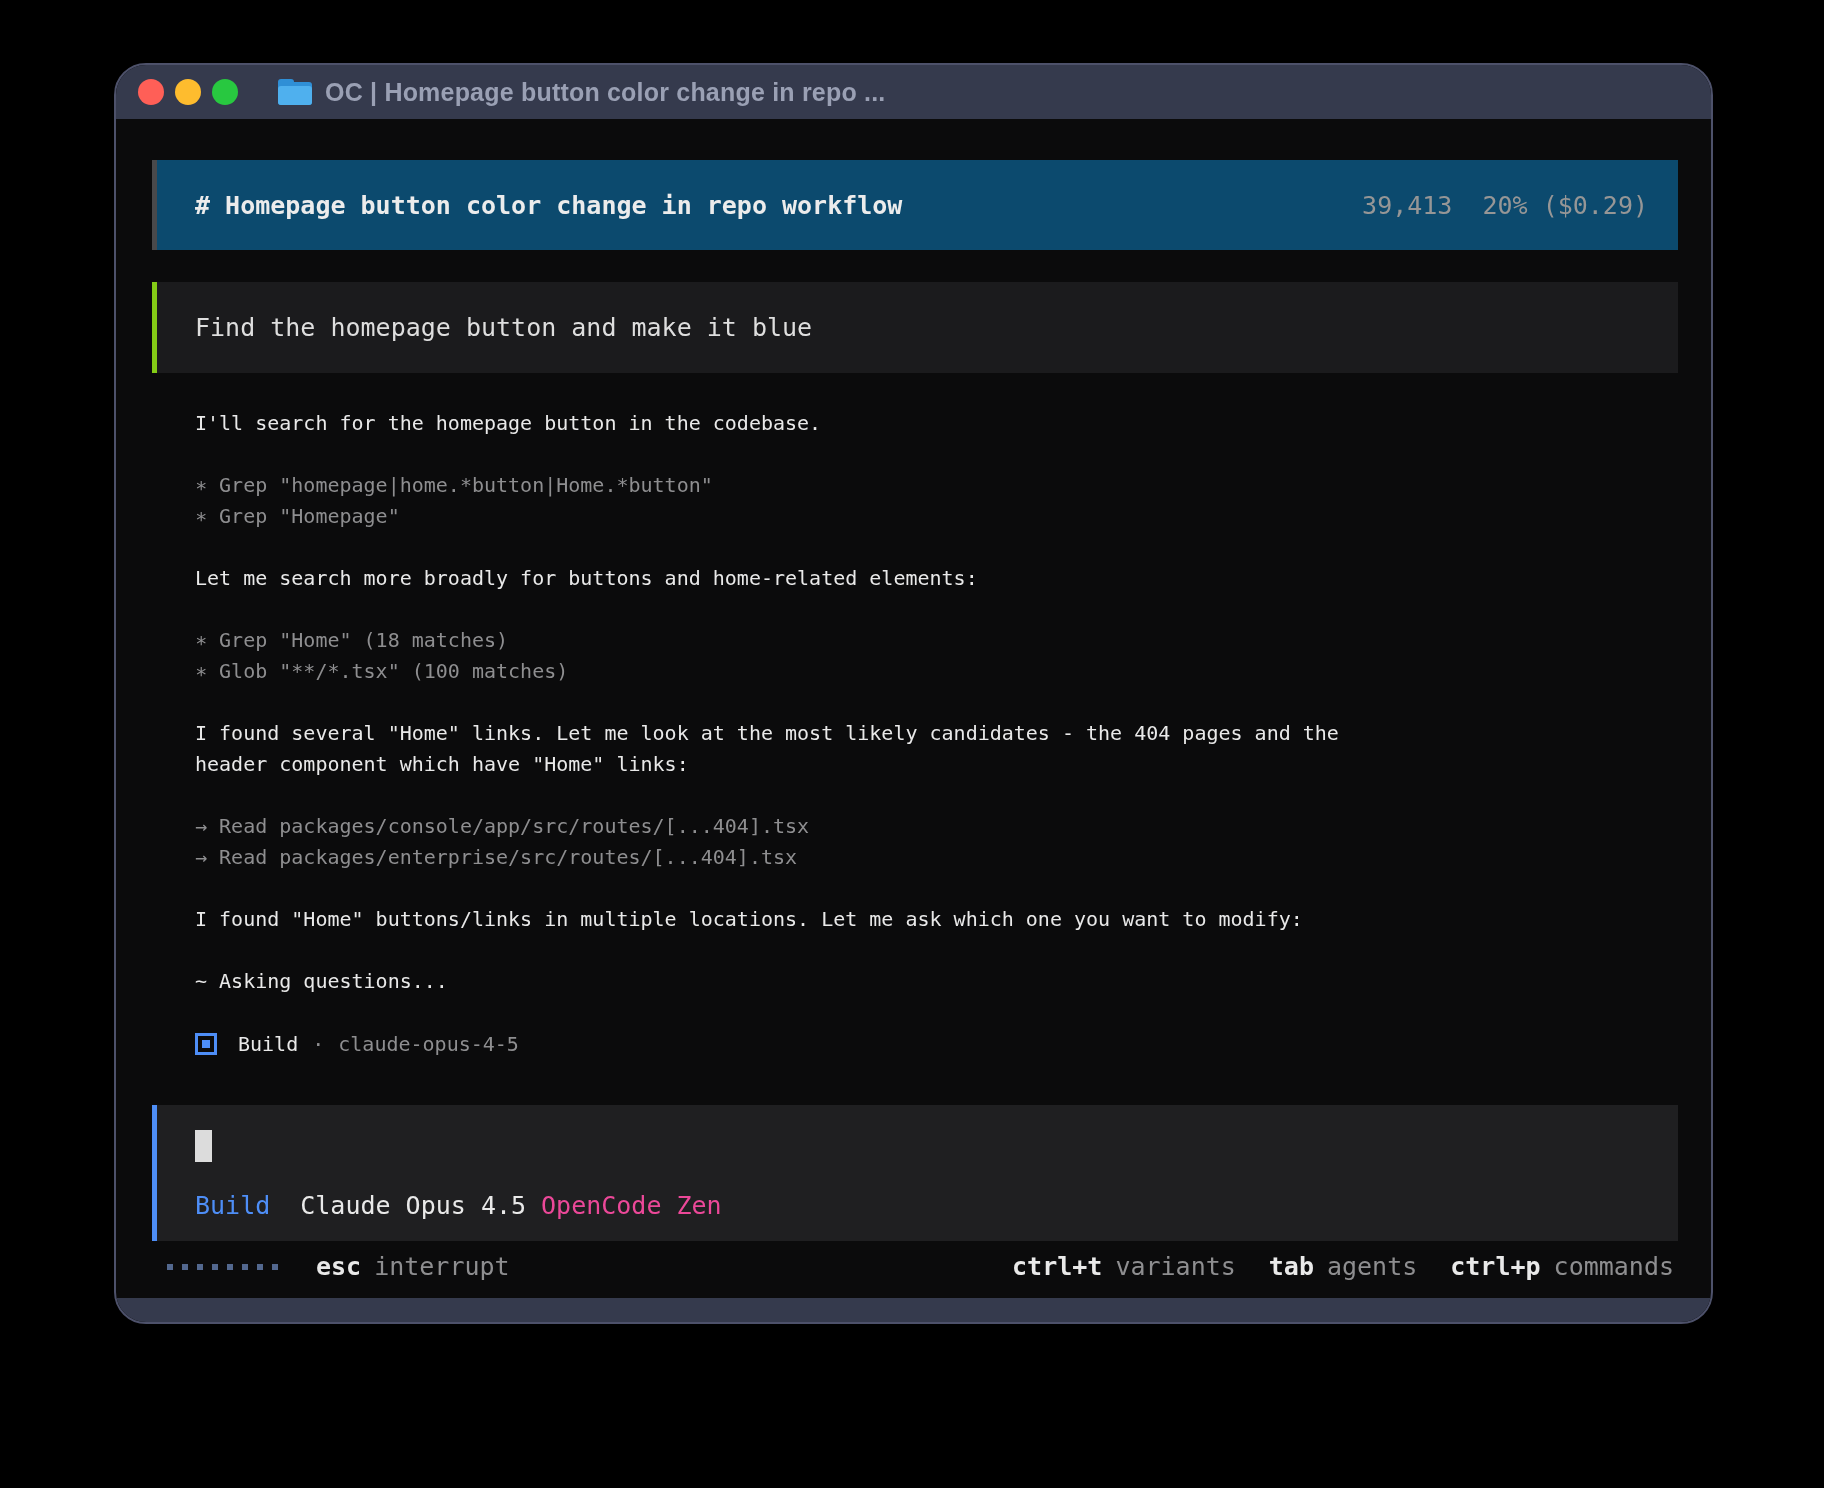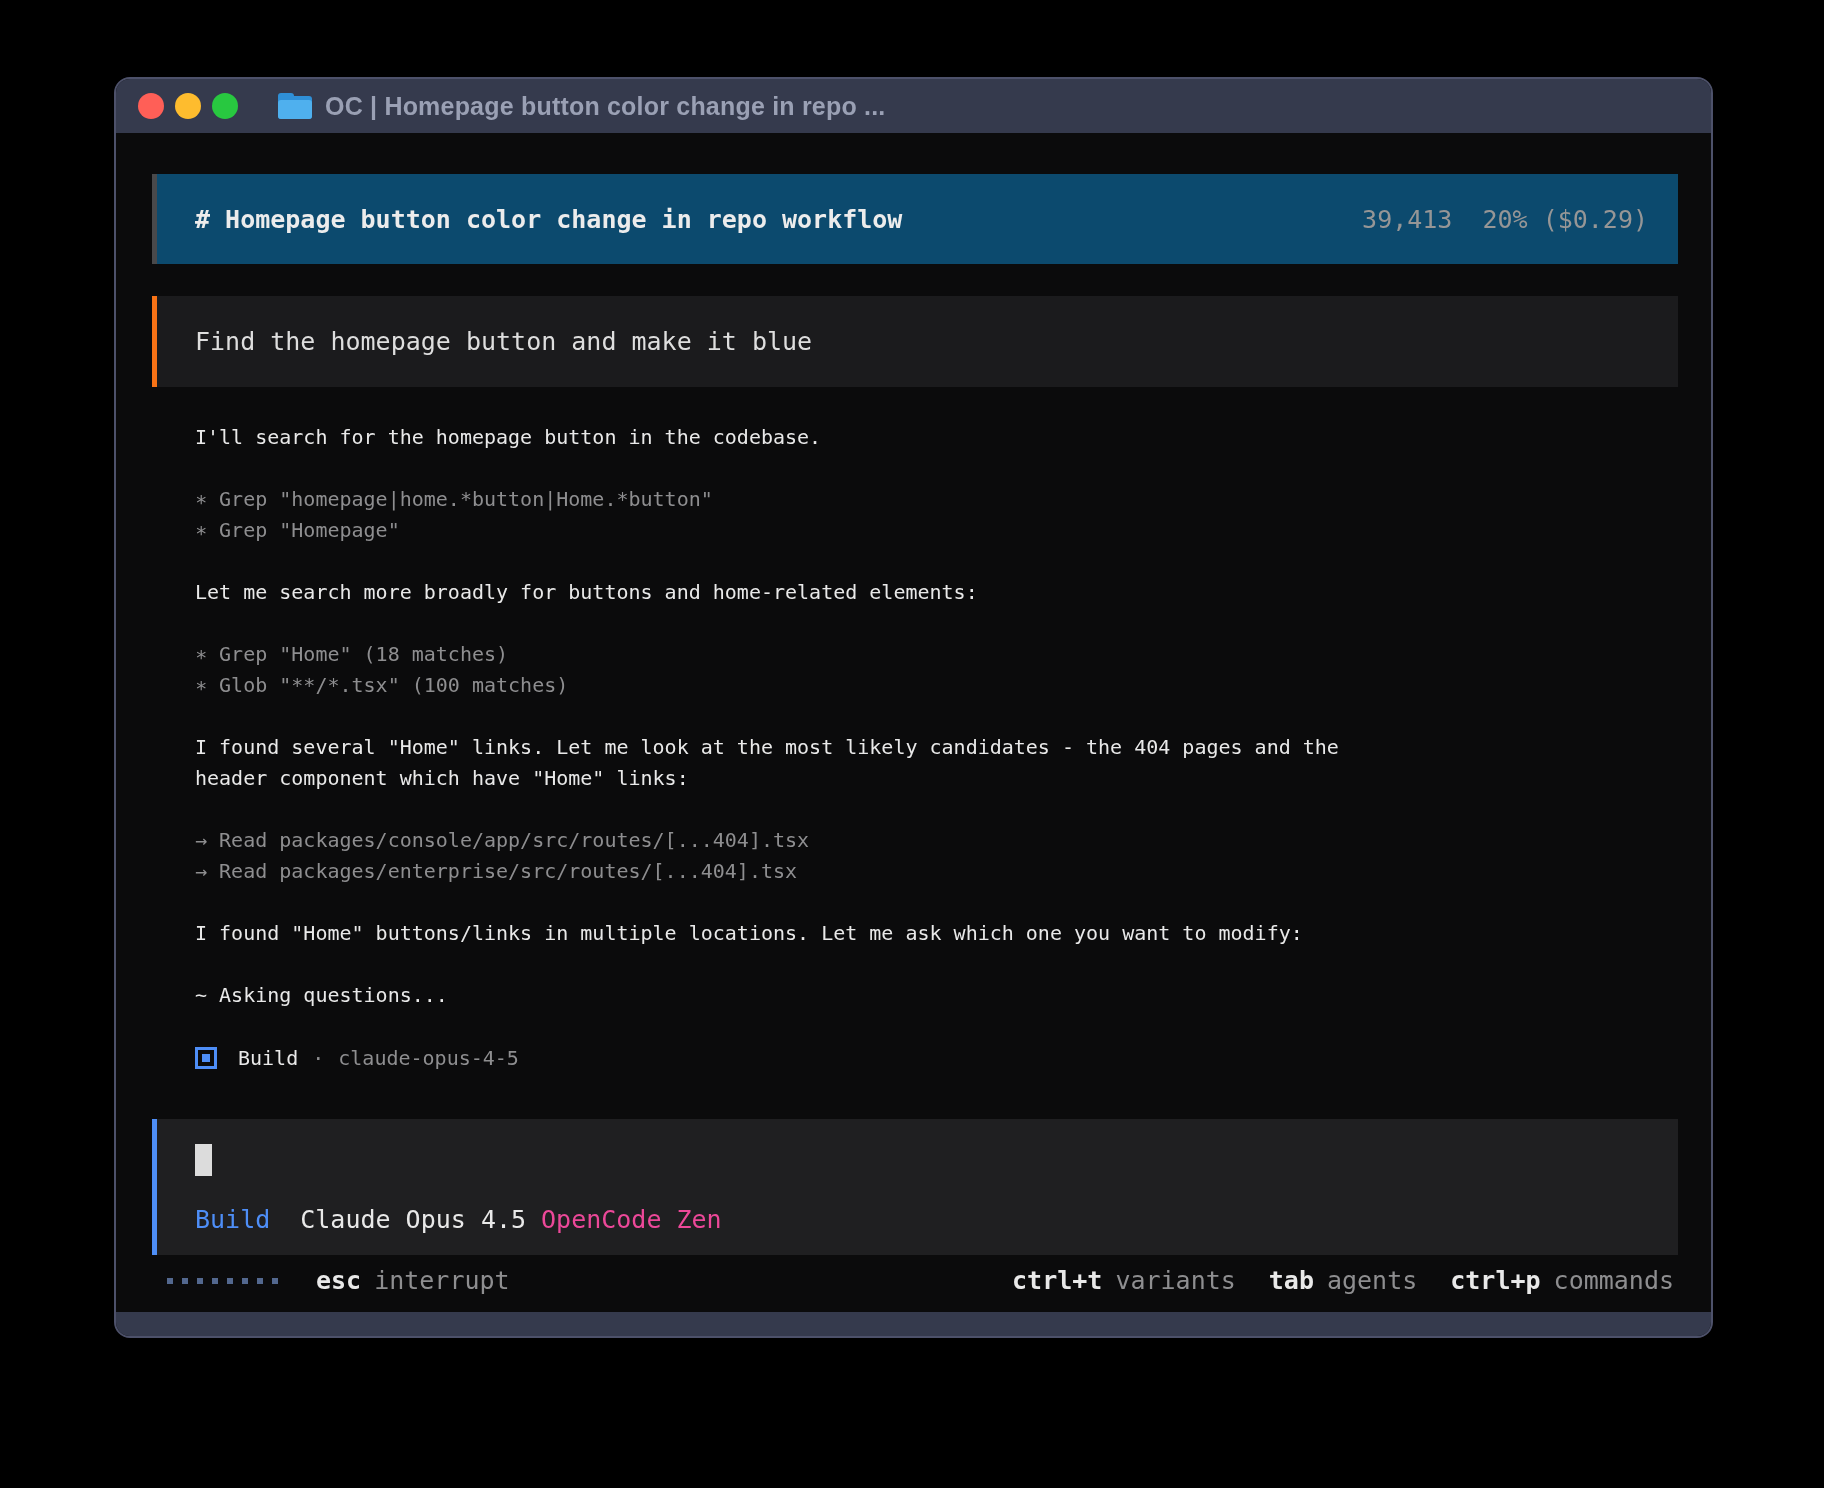--- a/index.html
+++ b/index.html
@@ -1,21 +1,21 @@
 <!DOCTYPE html>
 <html><head>
 <meta charset="utf-8">
 <style>
   html,body{margin:0;padding:0;background:#000;width:1824px;height:1488px;overflow:hidden;}
   .mono{font-family:"DejaVu Sans Mono",monospace;}
   .sans{font-family:"Liberation Sans",sans-serif;}
 
   .window{
-    position:absolute;left:114px;top:77px;width:1599px;height:1261px;
-    background:#0b0b0c;border:2px solid #4d516a;border-radius:16px;
+    position:absolute;left:114px;top:63px;width:1599px;height:1261px;
+    background:#0b0b0c;border:2px solid #4d516a;border-radius:32px;
     box-sizing:border-box;overflow:hidden;
   }
 
   
   .titlebar{
     position:absolute;top:0;left:0;right:0;height:54px;background:#353a4d;
     display:flex;align-items:center;padding-left:22px;box-sizing:border-box;
   }
   .traffic{display:flex;align-items:center;gap:11px;}
   .tl{width:26px;height:26px;border-radius:50%;}
@@ -32,21 +32,21 @@
   .panel{position:absolute;left:36px;width:1526px;box-sizing:border-box;}
   .session-header{
     top:95px;height:90px;background:#0c4a6e;border-left:5px solid #49494b;
     display:flex;align-items:center;padding:0 30px 0 38px;
     font-size:25px;
   }
   .session-title{font-weight:bold;color:#ececec;white-space:pre;}
   .session-stats{margin-left:auto;color:#969696;white-space:pre;display:flex;gap:30px;}
 
   .user-msg{
-    top:217px;height:91px;background:#1b1b1d;border-left:5px solid #f97316;
+    top:217px;height:91px;background:#1b1b1d;border-left:5px solid #84cc16;
     display:flex;align-items:center;padding-left:38px;
     font-size:25px;color:#dedede;white-space:pre;
   }
 
   
   .chat{position:absolute;left:79px;top:343px;width:1480px;font-size:20px;}
   .para{margin-bottom:31px;}
   .line{height:31px;line-height:31px;white-space:pre;}
   .c-white{color:#e9e9e9;}
   .c-gray{color:#8e8e90;}

